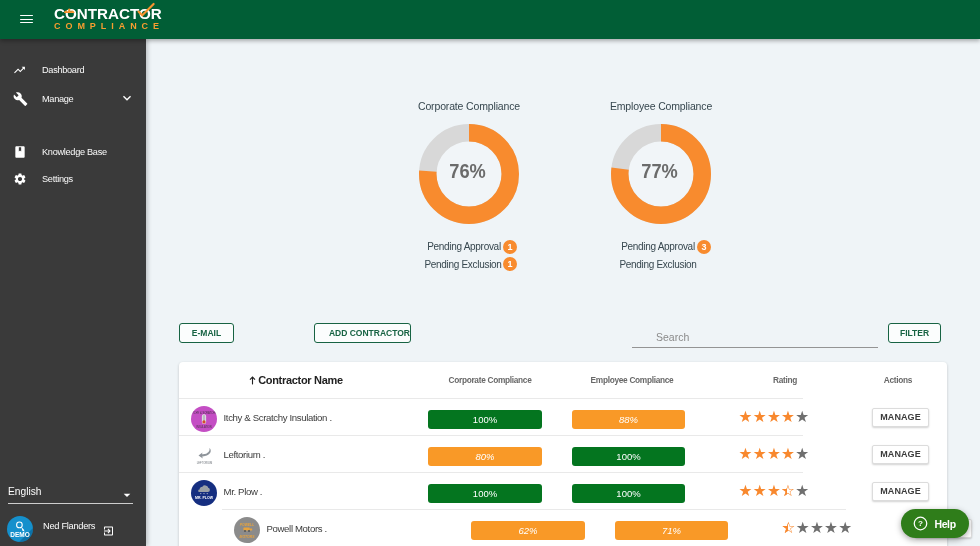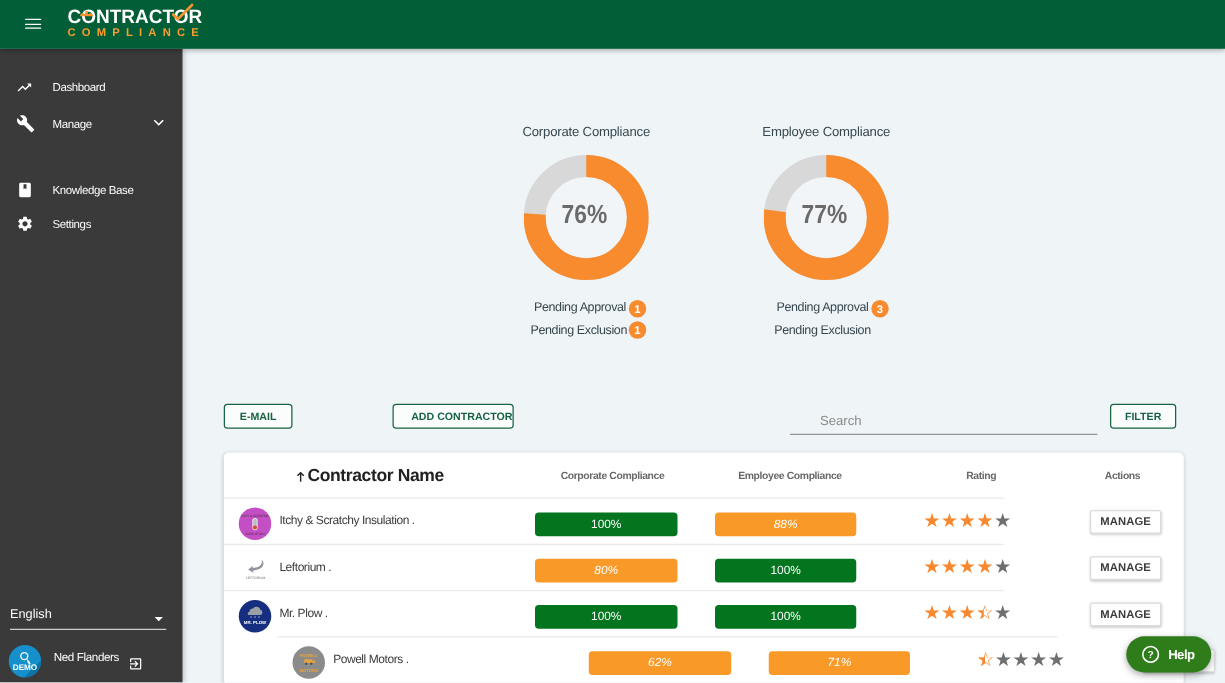--- a/index.html
+++ b/index.html
@@ -137,21 +137,21 @@
 <div class="badge" style="left:697px; top:239.5px;">3</div>
 <div class="pending" style="left:578px; top:259px;">Pending Exclusion</div>
 
 <div class="gbtn" style="left:179px; top:323px; width:55px;">E-MAIL</div>
 <div class="gbtn" style="left:314px; top:323px; width:97px;text-align:right;">ADD CONTRACTOR</div>
 <div style="position:absolute; left:632px; top:331px; font-size:10.5px; color:#8a8a8a;margin-left:24px;">Search</div>
 <div style="position:absolute; left:632px; top:347px; width:246px; height:1px; background:#949494;"></div>
 <div class="gbtn" style="left:888px; top:323px; width:53px;">FILTER</div>
 
 <div id="table">
-  <div class="th" style="left:117px; color:#212121; font-weight:bold; font-size:14px; letter-spacing:-.3px;"><svg style="vertical-align:-1px; margin-right:2px;" width="7" height="9" viewBox="0 0 12 16">
+  <div class="th" style="left:117px; color:#212121; font-weight:bold; font-size:11px; letter-spacing:-.3px;"><svg style="vertical-align:-1px; margin-right:2px;" width="7" height="9" viewBox="0 0 12 16">
         <path d="M6 2 L6 15" stroke="#212121" stroke-width="2" fill="none"></path>
         <path d="M1.5 6.5 L6 2 L10.5 6.5" stroke="#212121" stroke-width="2" fill="none"></path>
       </svg>Contractor Name</div>
   <div class="th" style="left:311px;">Corporate Compliance</div>
   <div class="th" style="left:453px;">Employee Compliance</div>
   <div class="th" style="left:606px;">Rating</div>
   <div class="th" style="left:719px;">Actions</div>
 
   <div class="row" style="top:36px;">
     <div class="avatar" style="background:#c44ec4;">

